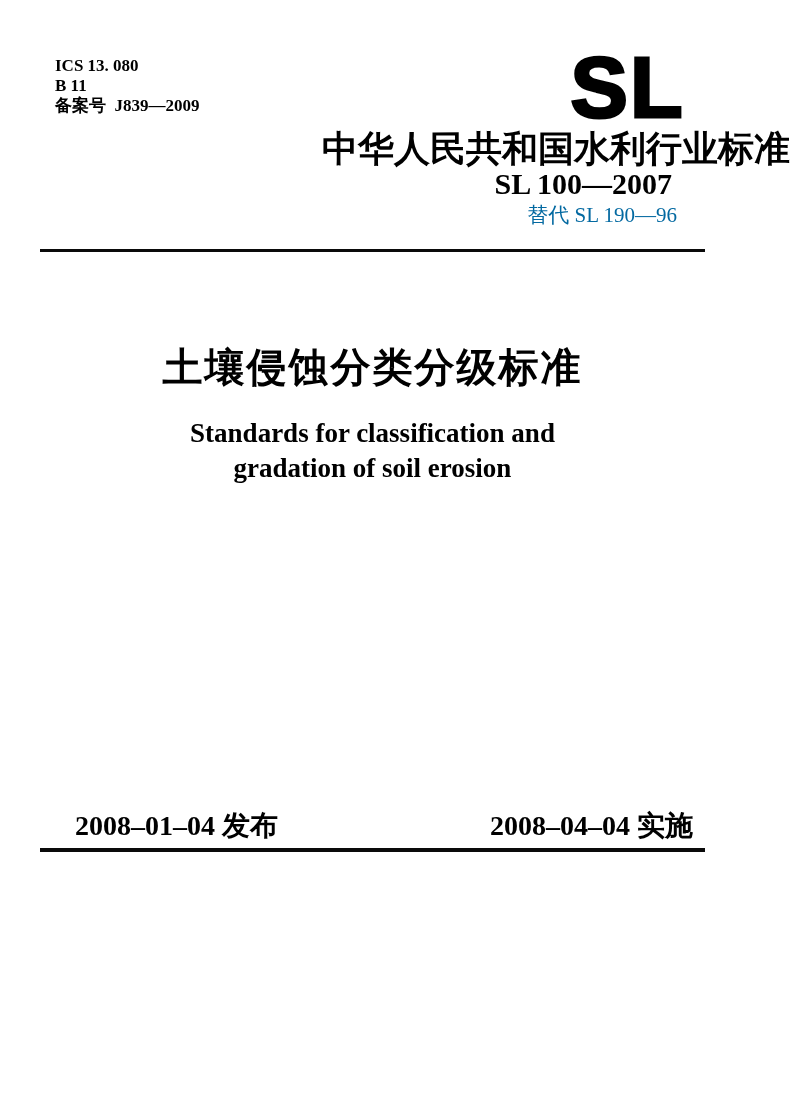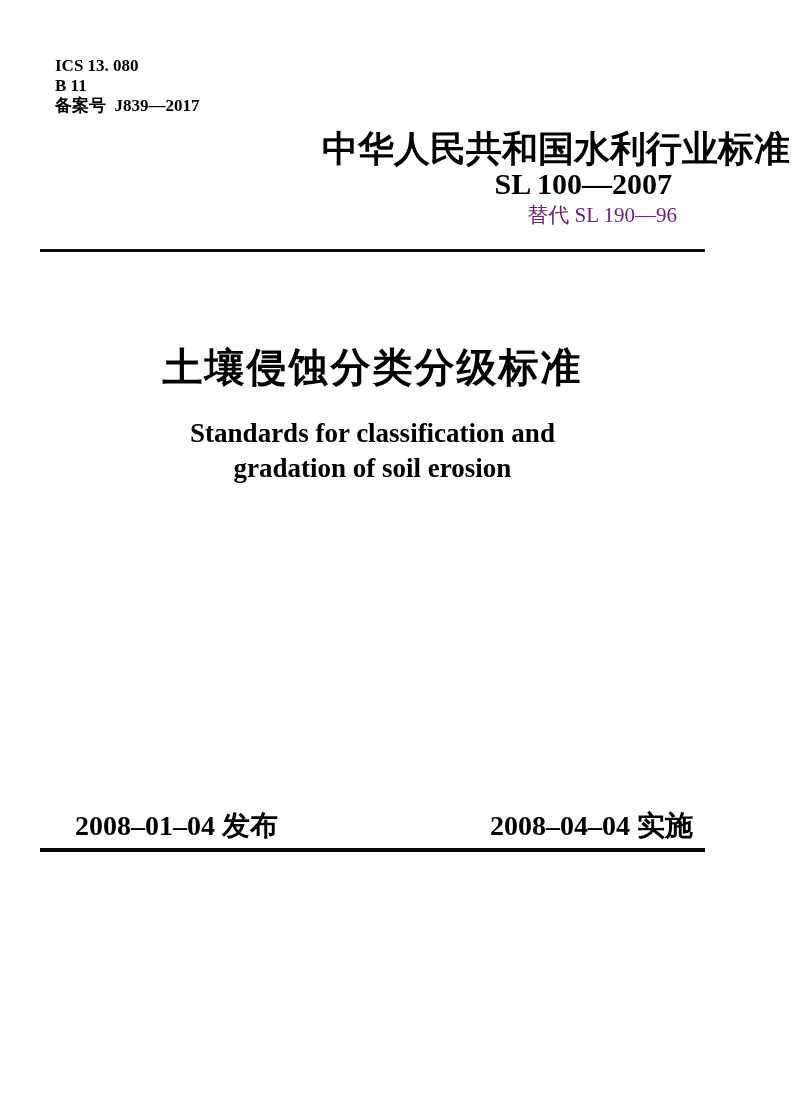--- a/index.html
+++ b/index.html
@@ -71,21 +71,21 @@
   }
 
   .replaces-note {
     position: absolute;
     right: 123px;
     top: 202px;
     font-family: "Liberation Serif", "DejaVu Serif", serif;
     font-weight: normal;
     font-size: 21px;
     line-height: 26px;
-    color: #701a75;
+    color: #0369a1;
   }
 
   .rule {
     position: absolute;
     left: 40px;
     width: 665px;
     background: #0a0a0a;
   }
   .rule-top { top: 249px; height: 3px; }
   .rule-bottom { top: 848px; height: 4px; }
@@ -145,23 +145,24 @@
   }
 </style>
 </head>
 <body>
 
 <div class="page">
 
   <div class="ics-block">
     <div class="txt">ICS 13. 080</div>
     <div class="txt">B 11</div>
-    <div class="txt">备案号  J839—2017</div>
+    <div class="txt">备案号  J839—2009</div>
   </div>
 
+  <div class="sl-logo">SL</div>
 
   <div class="industry-heading txt">中华人民共和国水利行业标准</div>
 
   <div class="standard-number txt">SL 100—2007</div>
 
   <div class="replaces-note txt">替代 SL 190—96</div>
 
   <div class="rule rule-top"></div>
 
   <div class="title-cn txt">土壤侵蚀分类分级标准</div>

